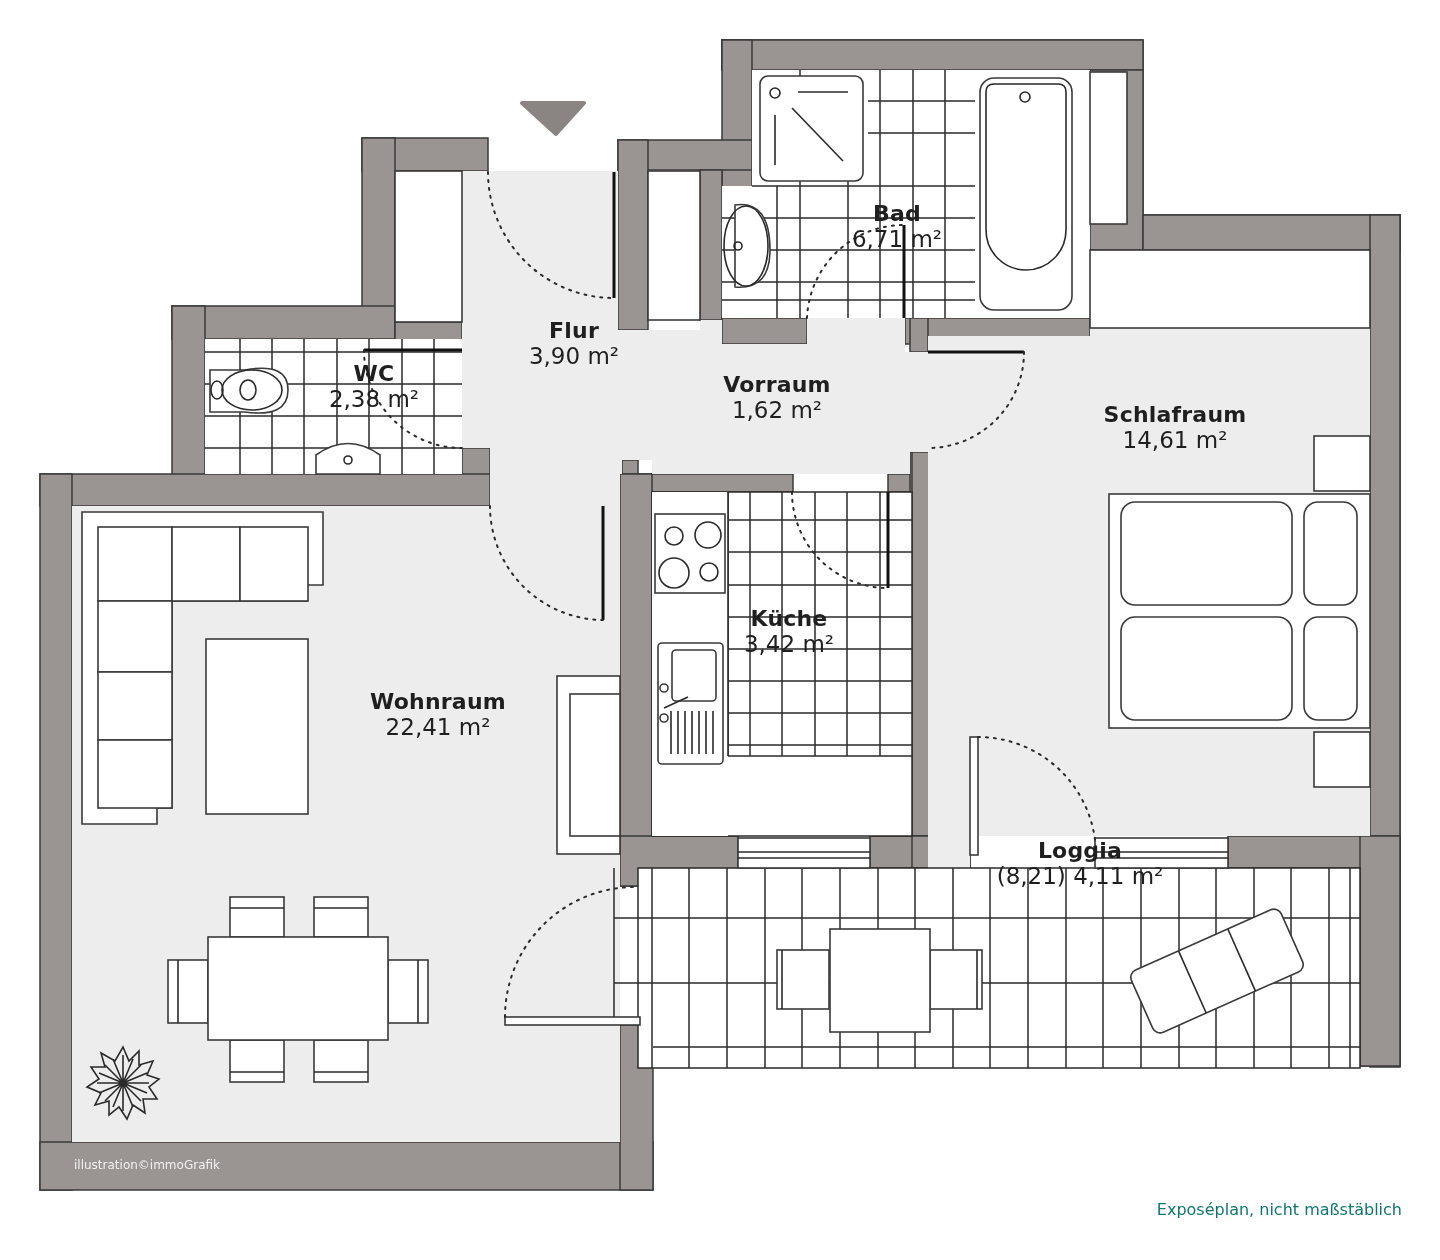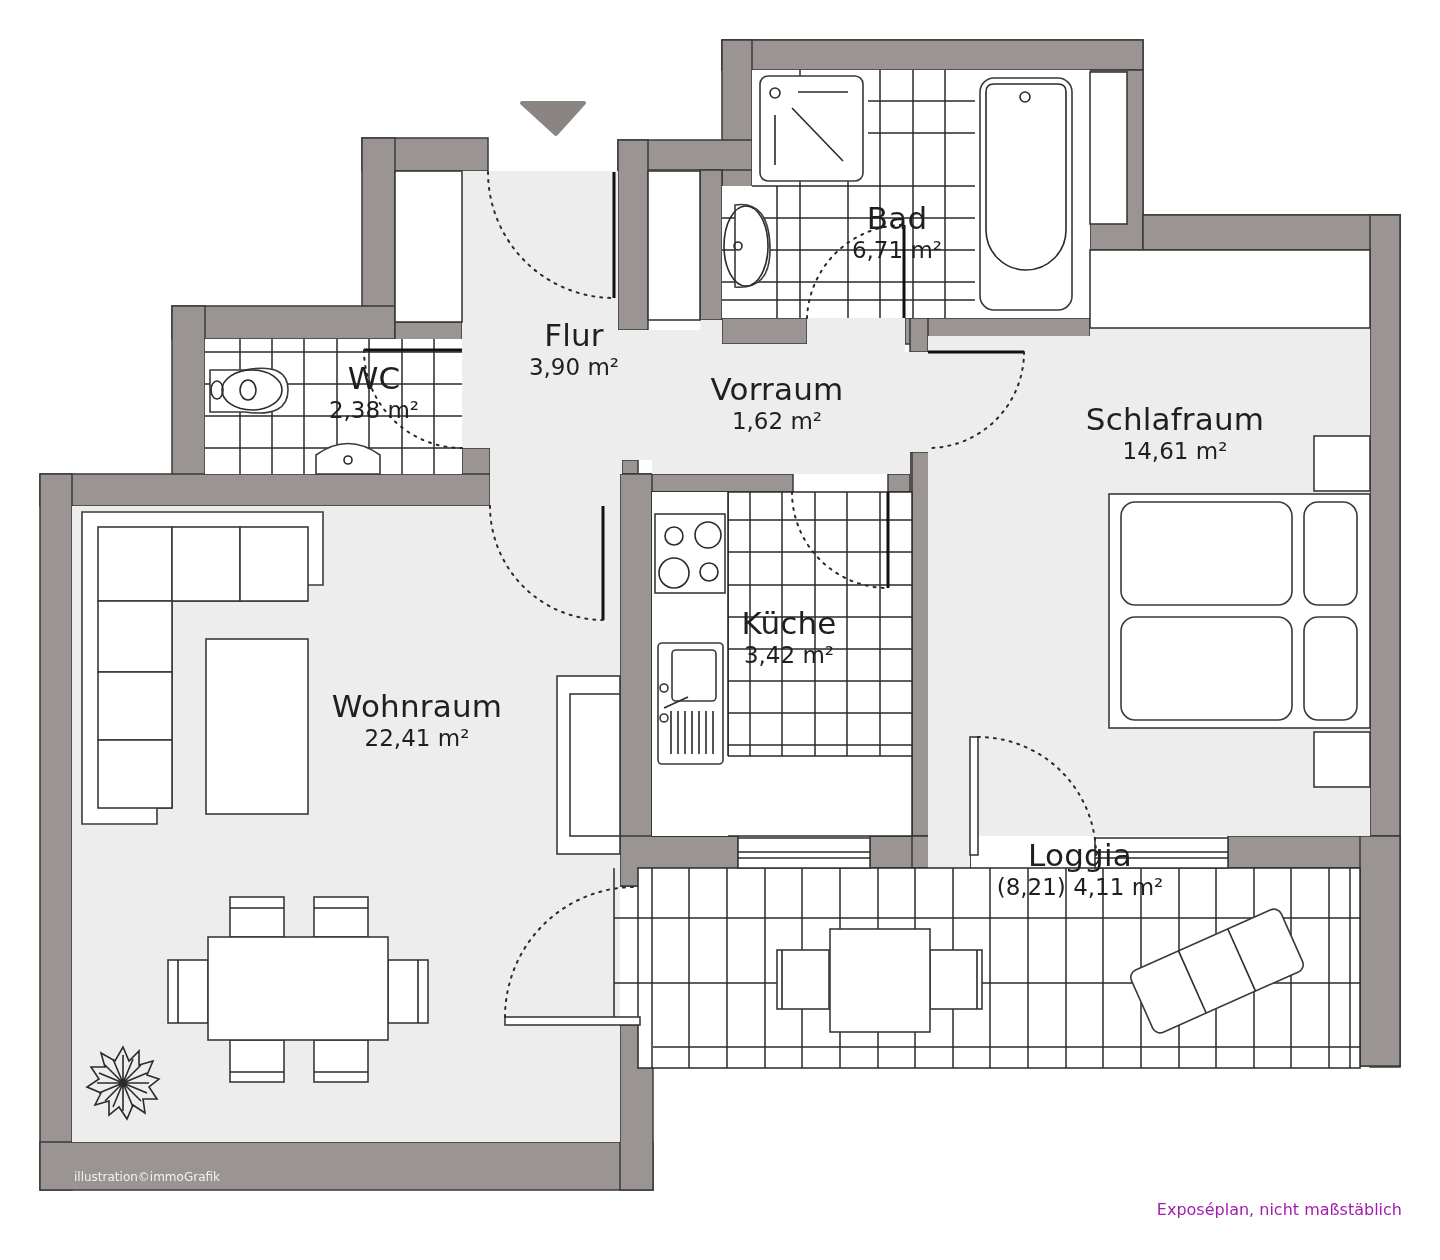--- a/index.html
+++ b/index.html
@@ -6,24 +6,24 @@
   body { width: 1440px; height: 1260px; position: relative; overflow: hidden; font-family: "DejaVu Sans", sans-serif; }
   #plan { position: absolute; left: 0; top: 0; width: 1440px; height: 1260px; }
   .wall { fill: #9a9593; stroke: #3a3a3a; stroke-width: 1.5; }
   .floor { fill: #ededed; }
   .white { fill: #ffffff; stroke: #3a3a3a; stroke-width: 1.6; }
   .line { stroke: #2a2a2a; stroke-width: 1.6; fill: none; }
   .tile { stroke: #2a2a2a; stroke-width: 1.5; }
   .dot { stroke: #2a2a2a; stroke-width: 2; fill: none; stroke-dasharray: 2 6; stroke-linecap: round; }
   .doorleaf { stroke: #111; stroke-width: 3; }
   .label { position: absolute; text-align: center; color: #1f1f1f; font-family: "DejaVu Sans", sans-serif; line-height: 1.15; transform: translateX(-50%); white-space: nowrap; }
-  .label .name { font-size: 31px; font-weight: normal; display: block; letter-spacing: 0.2px; }
+  .label .name { font-size: 22px; font-weight: bold; display: block; letter-spacing: 0.2px; }
   .label .area { font-size: 23px; display: block; }
-  .credit { position: absolute; left: 74px; top: 1158px; font-size: 12px; color: #f2f2f2; font-family: "DejaVu Sans", sans-serif; margin-top: 12px; }
-  .footer { position: absolute; right: 38px; top: 1200px; font-size: 16px; color: #a21caf; font-family: "DejaVu Sans", sans-serif; }
+  .credit { position: absolute; left: 74px; top: 1158px; font-size: 12px; color: #f2f2f2; font-family: "DejaVu Sans", sans-serif; }
+  .footer { position: absolute; right: 38px; top: 1200px; font-size: 16px; color: #0f766e; font-family: "DejaVu Sans", sans-serif; }
 </style>
 </head>
 <body>
 
 <svg id="plan" viewBox="0 0 1440 1260" xmlns="http://www.w3.org/2000/svg">
 
   <g>
 
     <path class="wall" d="M722,40 H1143 V215 H1400 V1066 H1360 V868 H1228 V838 H1370 V250 H1090 V70 H722 Z"></path>
 
@@ -329,21 +329,21 @@
   <span class="area">1,62 m²</span>
 </div>
 <div class="label" style="left:1175px; top:402px;">
   <span class="name">Schlafraum</span>
   <span class="area">14,61 m²</span>
 </div>
 <div class="label" style="left:789px; top:606px;">
   <span class="name">Küche</span>
   <span class="area">3,42 m²</span>
 </div>
-<div class="label" style="left:417px; top:689px;">
+<div class="label" style="left:438px; top:689px;">
   <span class="name">Wohnraum</span>
   <span class="area">22,41 m²</span>
 </div>
 <div class="label" style="left:1080px; top:838px;">
   <span class="name">Loggia</span>
   <span class="area">(8,21) 4,11 m²</span>
 </div>
 
 <div class="credit">illustration©immoGrafik</div>
 <div class="footer">Exposéplan, nicht maßstäblich</div>

